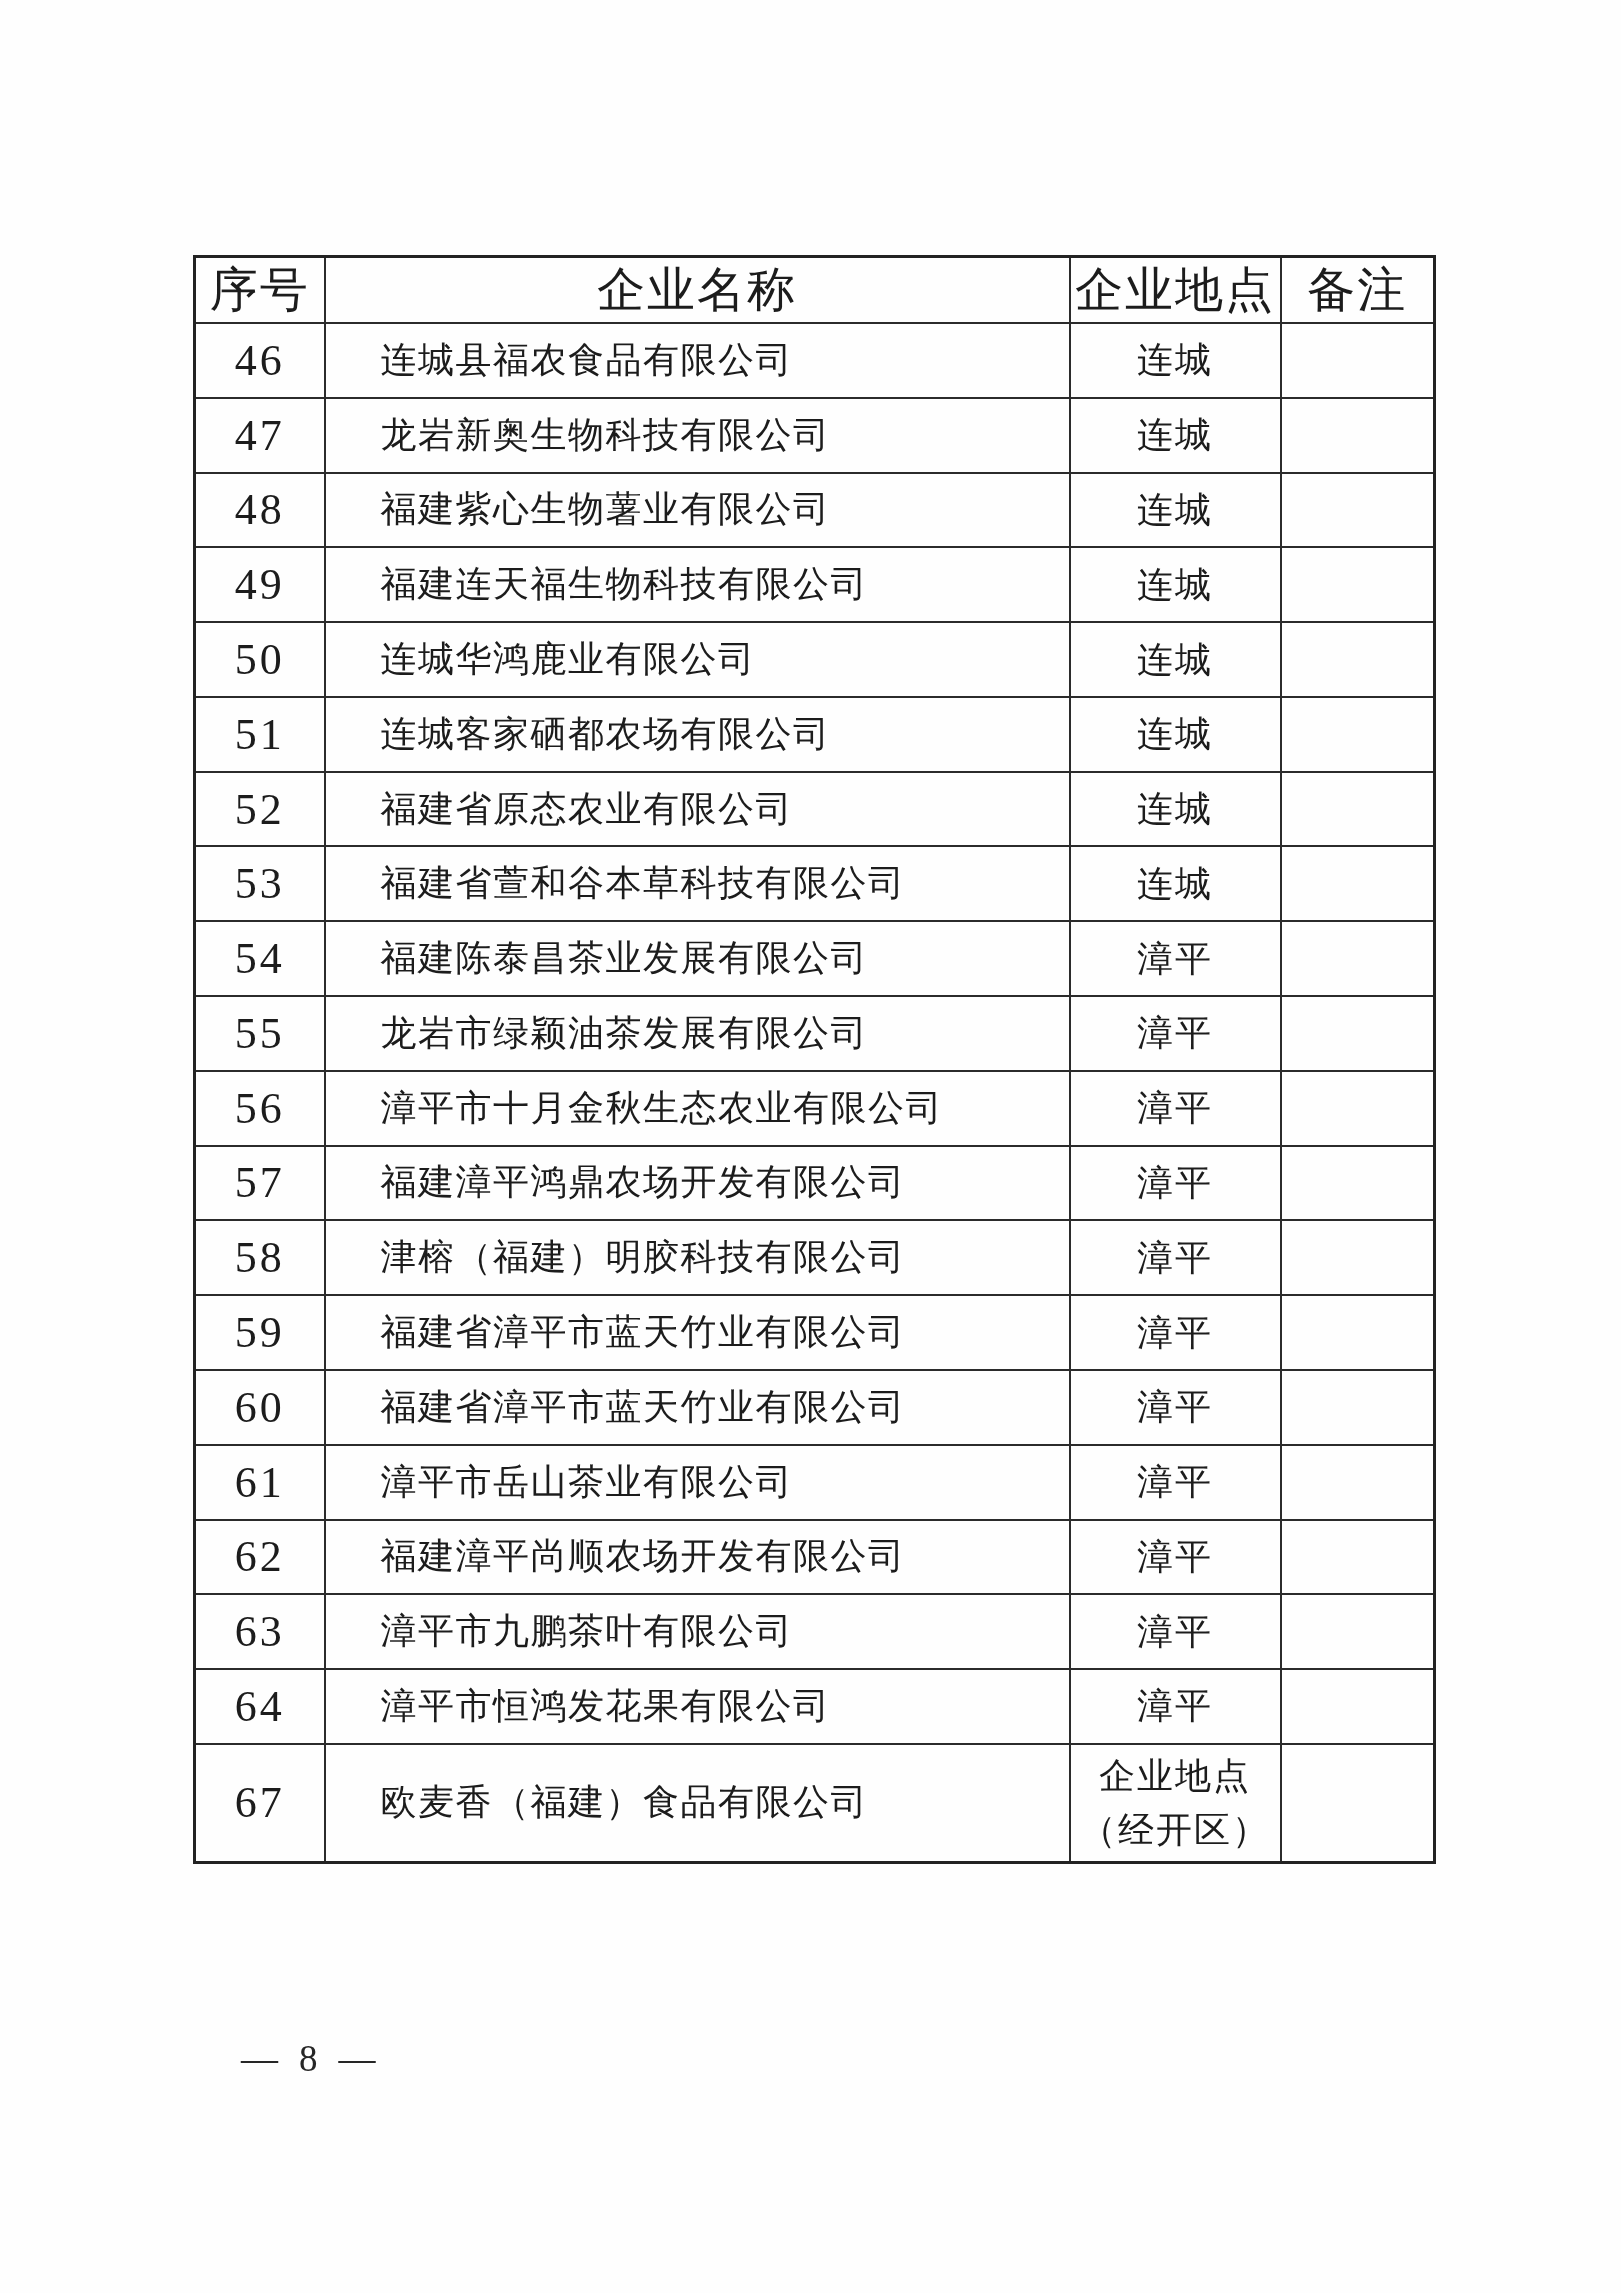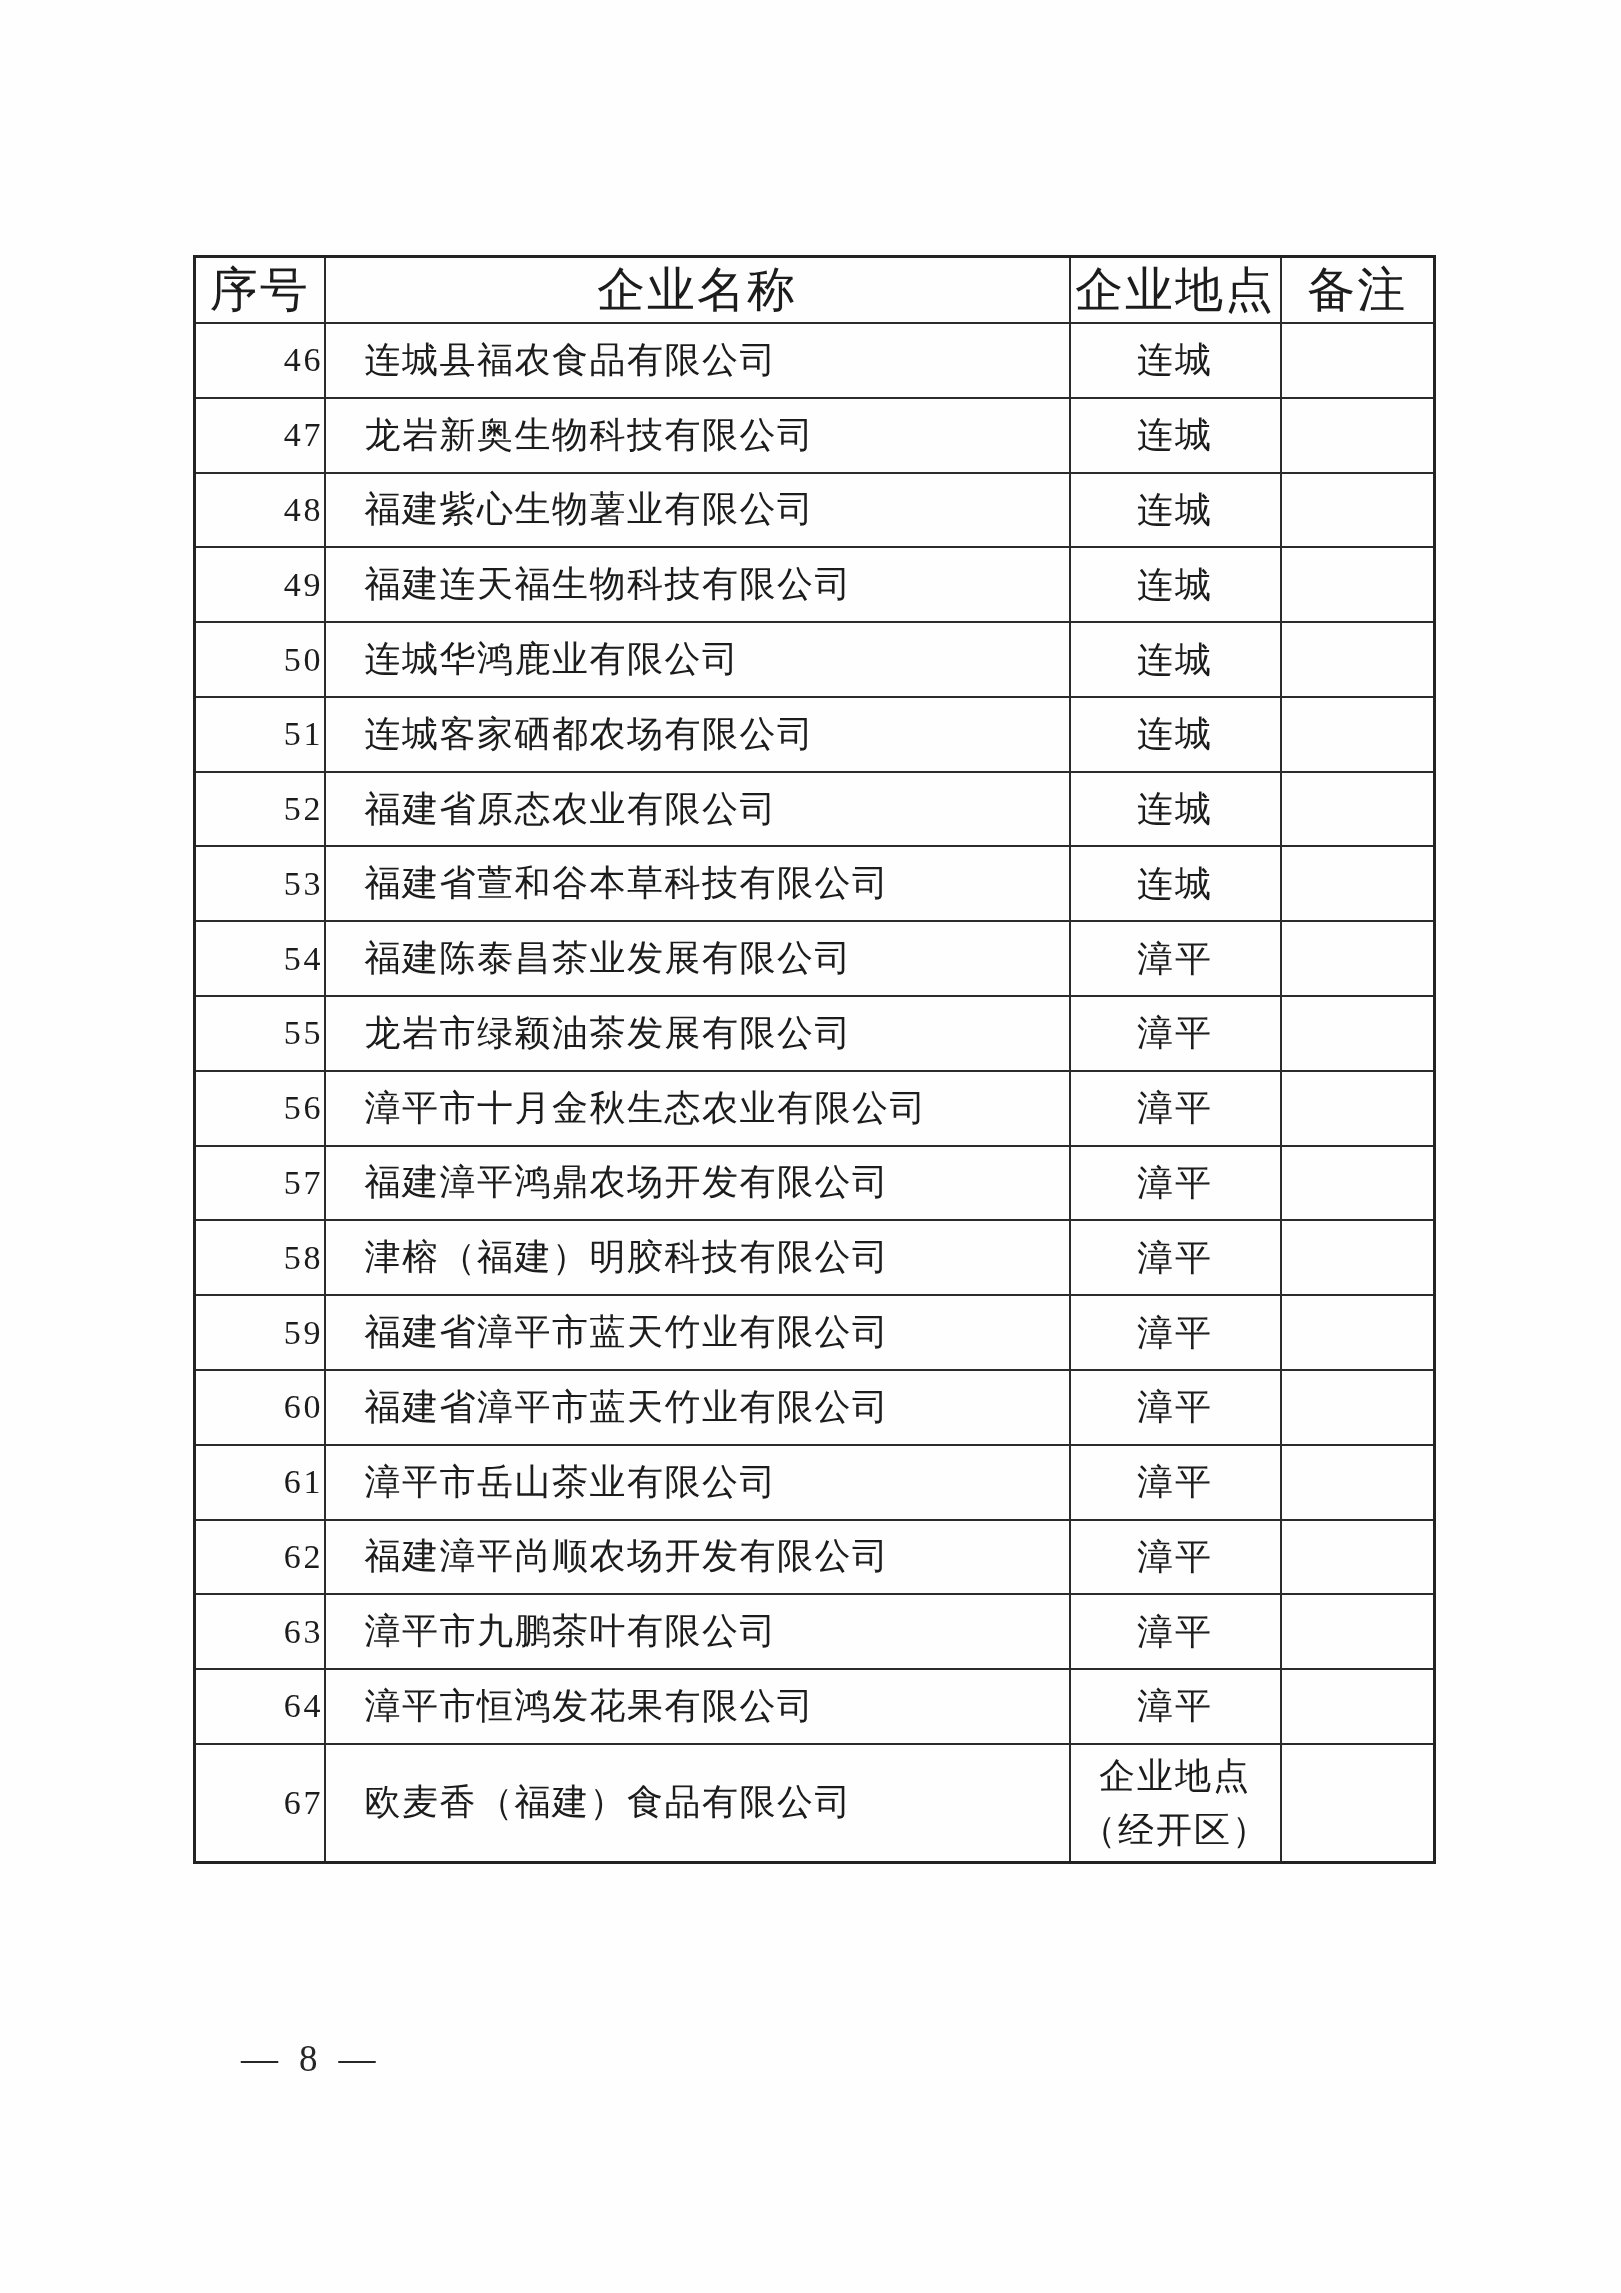--- a/index.html
+++ b/index.html
@@ -45,27 +45,27 @@
     text-align: center;
     letter-spacing: 2px;
     padding: 0;
   }
   tbody td {
     height: 65px;
     font-size: 36px;
     padding: 0;
   }
   td.col-index {
-    text-align: right;
-    font-size: 34px;
+    text-align: center;
+    font-size: 44px;
     letter-spacing: 2.9px;
   }
   td.col-name {
     text-align: left;
-    padding-left: 39px;
+    padding-left: 55px;
     letter-spacing: 1.5px;
   }
   td.col-location {
     text-align: center;
     letter-spacing: 2px;
     padding: 3.9px 5.9px;
     line-height: 1.5;
     margin-left: 48px;
   }
   td.col-remark { text-align: center; }

